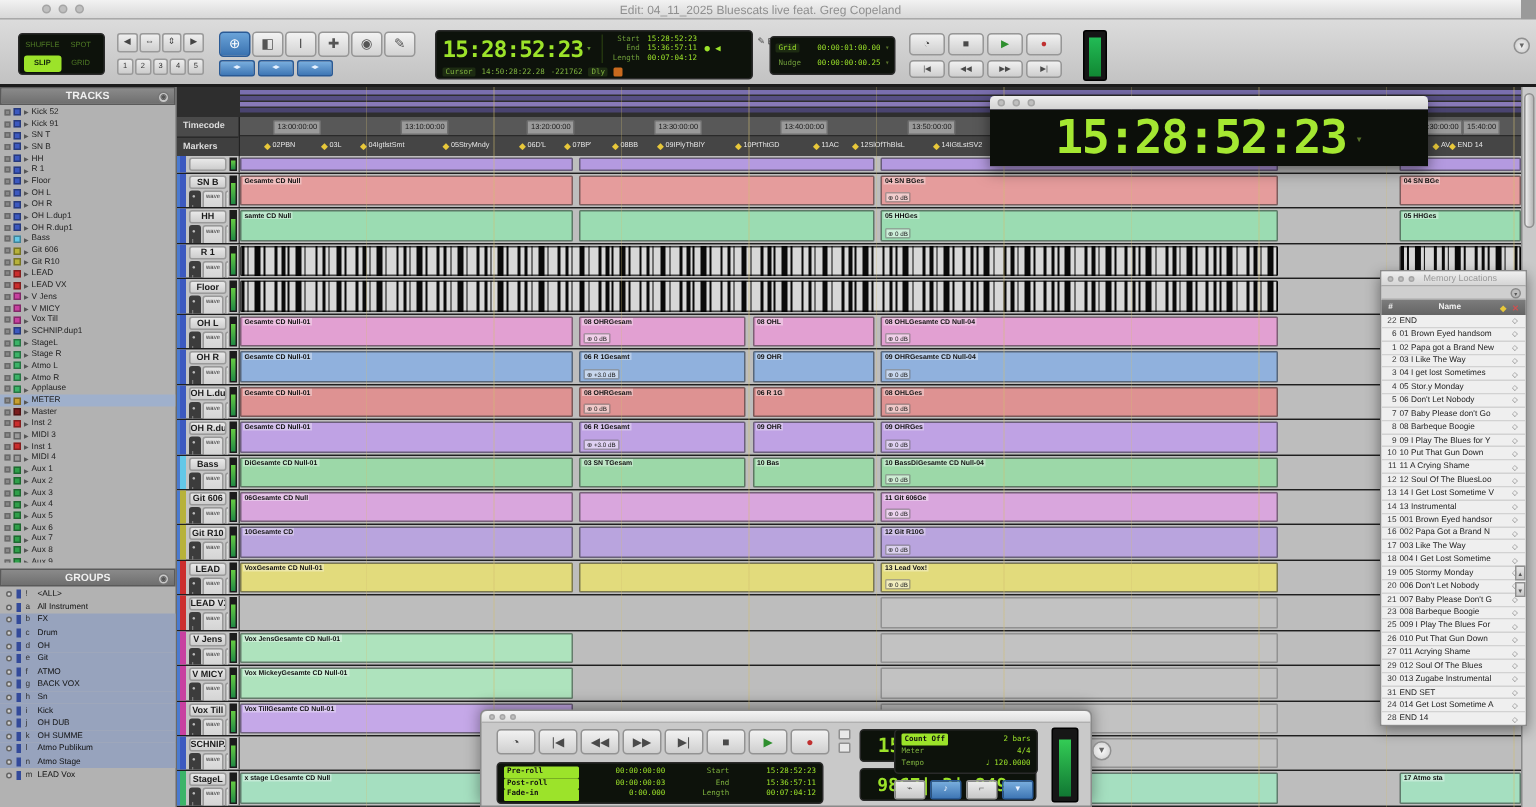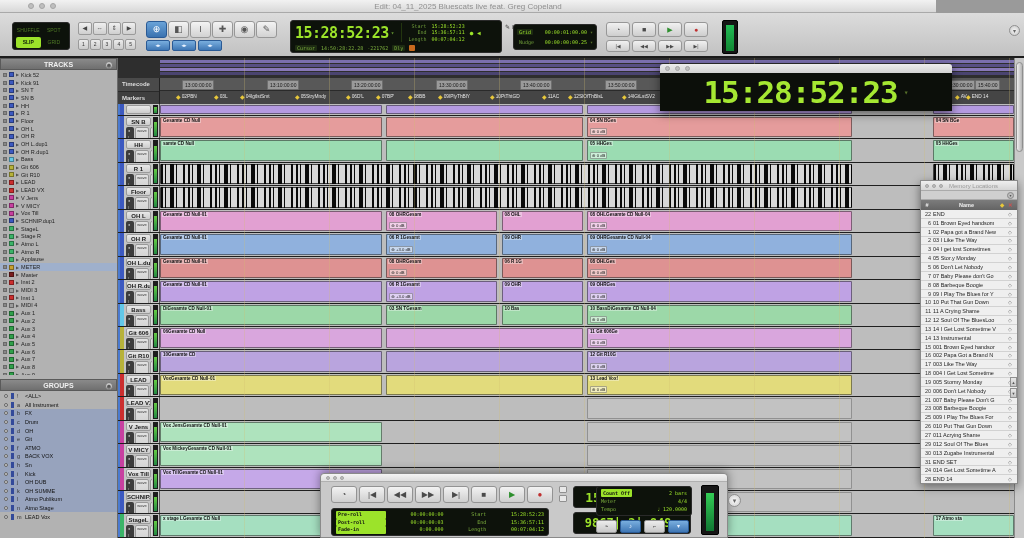--- a/index.html
+++ b/index.html
@@ -1,21 +1,21 @@
 <!DOCTYPE html>
 <html><head>
 <meta charset="utf-8">
 <style>
   * { margin:0; padding:0; box-sizing:border-box; }
   html,body { width:1024px; height:538px; overflow:hidden; background:#9a9a9a;
     font-family:"Liberation Sans", sans-serif; -webkit-font-smoothing:antialiased; }
   .mono { font-family:"DejaVu Sans Mono", monospace; }
 
   
-  #titlebar { position:absolute; left:0; top:0; width:936px; height:13px;
+  #titlebar { position:absolute; left:0; top:0; width:1014px; height:13px;
     background:linear-gradient(#f2f2f2,#d8d8d8); border-bottom:1px solid #a9a9a9;
     display:flex; align-items:center;padding-left:20px; }
   .tl-dots { display:flex; gap:5px; margin-left:8px; }
   .tl-dot { width:6px; height:6px; border-radius:50%; background:#bfbfbf; border:1px solid #a5a5a5; }
   #win-title { position:absolute; left:50%; transform:translateX(-50%); font-size:8px; color:#8f8f8f; white-space:nowrap; }
 
   
   #toolbar { position:absolute; left:0; top:13px; width:1024px; height:45px;
     background:linear-gradient(#dcdcdc,#c2c2c2); border-bottom:2px solid #1c1c1c; }
   .lcd { background:#0d120b; border-radius:3px; border:1px solid #2a2a2a; color:#9ce32a; }

